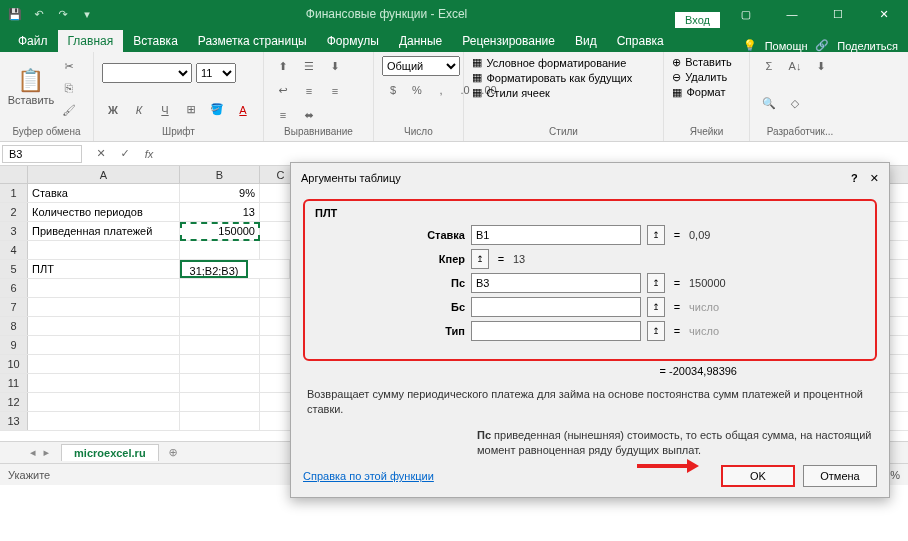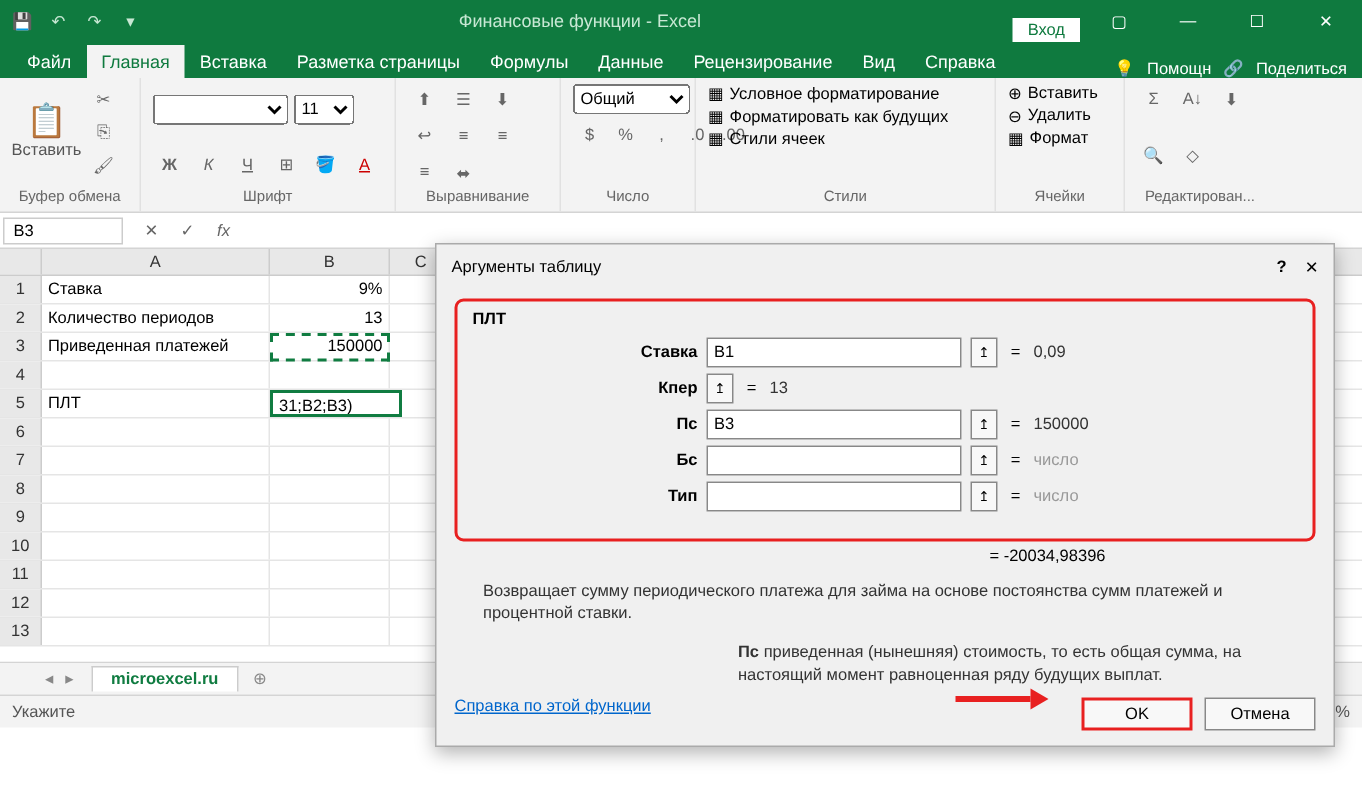--- a/index.html
+++ b/index.html
@@ -44,23 +44,23 @@
 .dlg-body{padding:6px 12px}
 .func-box{border:2px solid #e82020;border-radius:6px;padding:6px 10px 14px;background:#f0f0f0}
 .func-name{font-weight:bold;font-size:11px;margin-bottom:6px}
 .arg-row{display:flex;align-items:center;margin-bottom:4px;gap:6px}
 .arg-label{width:150px;text-align:right;font-weight:bold;font-size:11px}
 .arg-input{width:170px;height:20px;border:1px solid #888;padding:0 4px;background:#fff;font-size:11px}
 .arg-ref{width:18px;height:20px;border:1px solid #888;background:#f8f8f8;display:flex;align-items:center;justify-content:center;font-size:9px;cursor:pointer}
 .arg-eq{width:12px;text-align:center}
 .arg-val{font-size:11px;color:#333}
 .arg-val.gray{color:#999}
-.dlg-desc{margin:10px 19px;font-size:11px;color:#333;line-height:1.4}
+.dlg-desc{margin:10px 4px;font-size:11px;color:#333;line-height:1.4}
 .dlg-result{margin:8px 4px;font-size:11px}
-.dlg-footer{position:absolute;bottom:10px;left:12px;right:12px;display:flex;align-items:flex-start}
+.dlg-footer{position:absolute;bottom:10px;left:12px;right:12px;display:flex;align-items:center}
 .dlg-link{color:#0066cc;text-decoration:underline;cursor:pointer;font-size:11px}
 .dlg-btn{width:74px;height:22px;border:1px solid #888;background:#f8f8f8;margin-left:8px;cursor:pointer;font-size:11px}
 .dlg-btn.primary{border:2px solid #e82020}
 .arrow{position:absolute;right:178px;bottom:14px;display:flex;align-items:center}
 .arrow-line{width:50px;height:4px;background:#e82020}
 .arrow-head{width:0;height:0;border-left:12px solid #e82020;border-top:7px solid transparent;border-bottom:7px solid transparent}
 .vcol{display:flex;flex-direction:column;gap:2px}
 </style>
 </head>
 <body>
@@ -197,21 +197,21 @@
     <div class="rgroup-label">Ячейки</div>
   </div>
   <div class="rgroup" style="width:100px;border-right:none">
     <div class="rgroup-body" style="flex-wrap:wrap">
       <span class="small-btn">Σ</span>
       <span class="small-btn">A↓</span>
       <span class="small-btn">⬇</span>
       <span class="small-btn">🔍</span>
       <span class="small-btn">◇</span>
     </div>
-    <div class="rgroup-label">Редактирован...</div>
+    <div class="rgroup-label">Разработчик...</div>
   </div>
 </div>
 
 <div class="formula-bar">
   <input class="name-box" value="B3" style="">
   <div class="fb-btns">
     <span class="small-btn">✕</span>
     <span class="small-btn">✓</span>
     <span class="small-btn">
         <i>fx</i>
@@ -248,21 +248,21 @@
       </div>
       <div class="row">
         <div class="row-h">4</div>
         <div class="cell" style="width: 152px;"></div>
         <div class="cell r" style="width: 80px;"></div>
         <div class="cell" style="width: 42px;"></div>
       </div>
       <div class="row">
         <div class="row-h">5</div>
         <div class="cell" style="width: 152px;">ПЛТ</div>
-        <div class="cell r" style="width: 88px; border: 2px solid rgb(16, 124, 65); text-align: left;">31;B2;B3)</div>
+        <div class="cell r" style="width: 68px; border: 2px solid rgb(16, 124, 65); text-align: center;">31;B2;B3)</div>
         <div class="cell" style="width: 42px;"></div>
       </div>
       <div class="row">
         <div class="row-h">6</div>
         <div class="cell" style="width: 152px;"></div>
         <div class="cell r" style="width: 80px;"></div>
         <div class="cell" style="width: 42px;"></div>
       </div>
       <div class="row">
         <div class="row-h">7</div>

